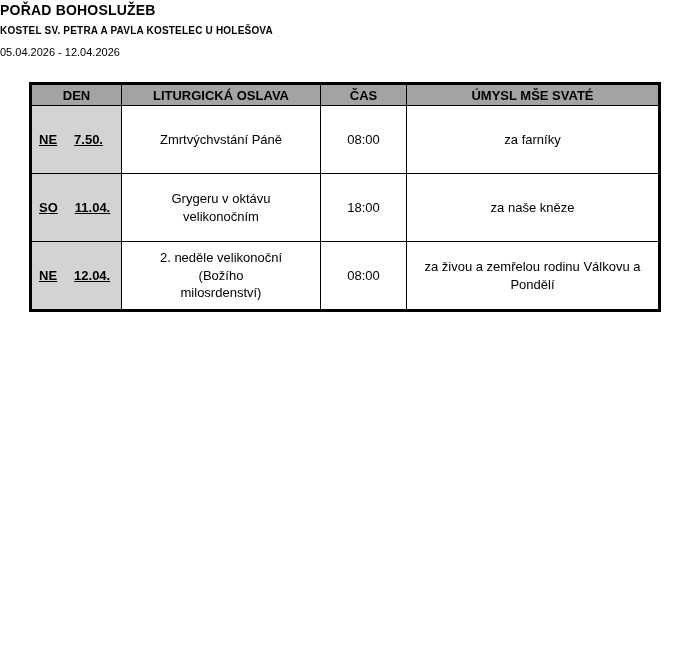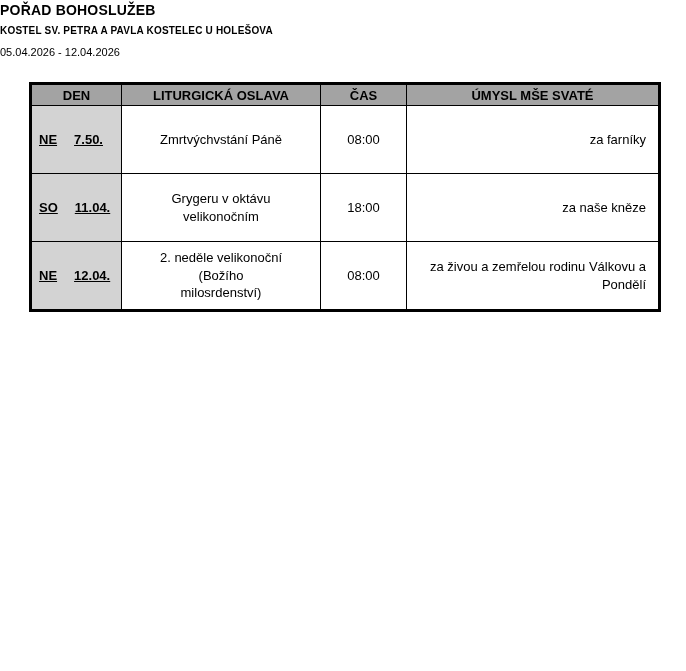--- a/index.html
+++ b/index.html
@@ -45,21 +45,21 @@
 
   td.day-cell {
     background: #d3d3d3;
     font-weight: bold;
     padding-left: 7px;
   }
   .day-inner { display: flex; gap: 17px; align-items: baseline; text-decoration: underline; }
 
   td.celebration-cell { text-align: center; padding: 0 36px; line-height: 1.35; }
   td.time-cell        { text-align: center; }
-  td.intention-cell   { text-align: right; padding: 16px 12px; line-height: 1.35; }
+  td.intention-cell   { text-align: center; padding: 16px 12px; line-height: 1.35; }
 </style>
 </head>
 <body>
 
 <div class="page">
 
   <div class="doc-header">
     <div class="doc-title">POŘAD BOHOSLUŽEB</div>
     <div class="doc-church">KOSTEL SV. PETRA A PAVLA KOSTELEC U HOLEŠOVA</div>
     <div class="doc-dates">05.04.2026 - 12.04.2026</div>

